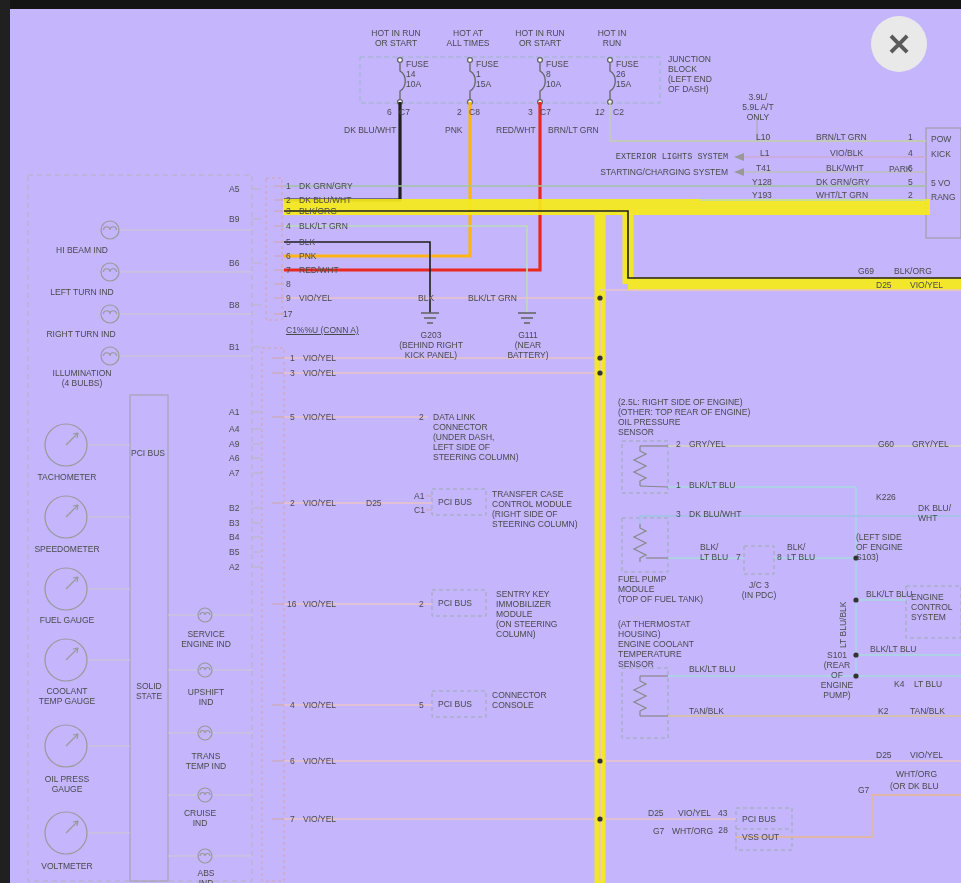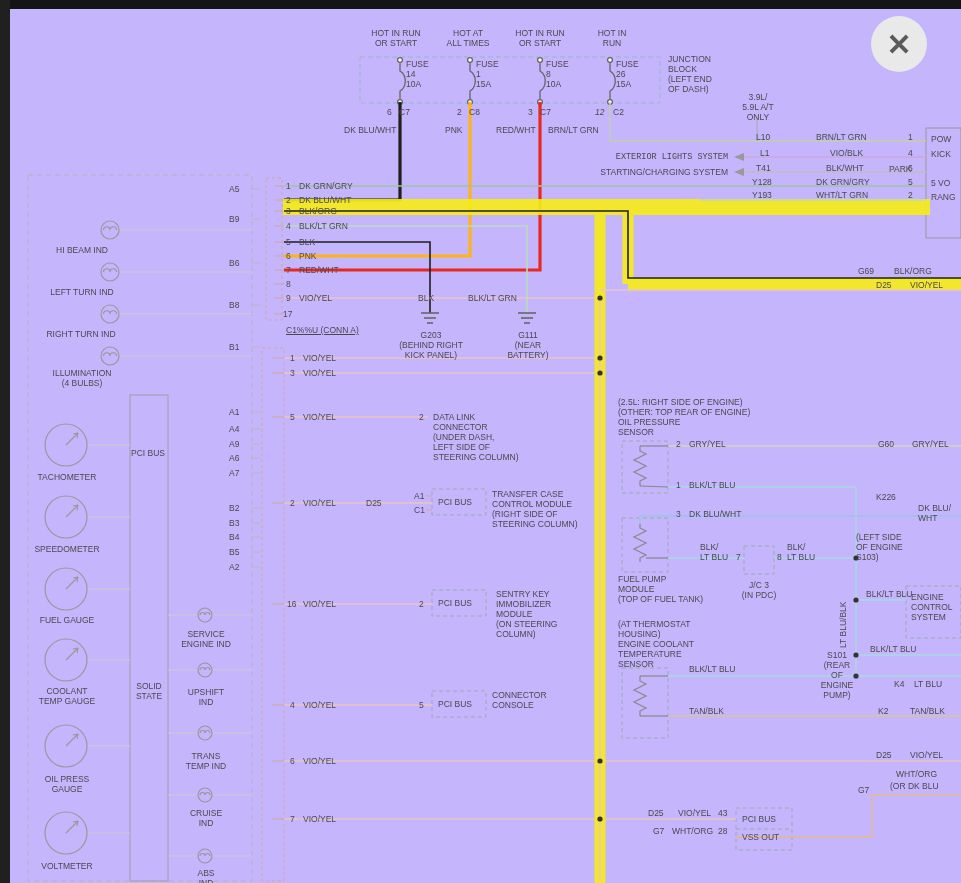--- a/index.html
+++ b/index.html
@@ -347,21 +347,21 @@
 GAUGE</div>
       <div class="lbl center" style="left: 36px; top: 861px; width: 62px;">VOLTMETER</div>
       <div class="lbl center" style="left: 131px; top: 681px; width: 36px;">SOLID
 STATE</div>
       <div class="lbl center" style="left: 178px; top: 629px; width: 56px;">SERVICE
 ENGINE IND</div>
       <div class="lbl center" style="left: 184px; top: 687px; width: 44px;">UPSHIFT
 IND</div>
       <div class="lbl center" style="left: 180px; top: 751px; width: 52px;">TRANS
 TEMP IND</div>
-      <div class="lbl center" style="left: 186px; top: 808px; width: 40px;">CRUISE
+      <div class="lbl center" style="left: 180px; top: 808px; width: 40px;">CRUISE
 IND</div>
       <div class="lbl center" style="left: 192px; top: 868px; width: 28px;">ABS
 IND</div>
       <div class="lbl" style="left: 286px; top: 181px;">1</div>
       <div class="lbl" style="left: 299px; top: 181px;">DK GRN/GRY</div>
       <div class="lbl" style="left: 286px; top: 195px;">2</div>
       <div class="lbl" style="left: 299px; top: 195px;">DK BLU/WHT</div>
       <div class="lbl" style="left: 286px; top: 206px;">3</div>
       <div class="lbl" style="left: 299px; top: 206px;">BLK/ORG</div>
       <div class="lbl" style="left: 286px; top: 221px;">4</div>
@@ -480,21 +480,21 @@
       <div class="lbl" style="left: 876px; top: 750px;">D25</div>
       <div class="lbl" style="left: 910px; top: 750px;">VIO/YEL</div>
       <div class="lbl" style="left: 896px; top: 769px;">WHT/ORG</div>
       <div class="lbl" style="left: 890px; top: 781px;">(OR DK BLU</div>
       <div class="lbl" style="left: 858px; top: 785px;">G7</div>
       <div class="lbl" style="left: 648px; top: 808px;">D25</div>
       <div class="lbl" style="left: 678px; top: 808px;">VIO/YEL</div>
       <div class="lbl" style="left: 718px; top: 808px;">43</div>
       <div class="lbl" style="left: 653px; top: 826px;">G7</div>
       <div class="lbl" style="left: 672px; top: 826px;">WHT/ORG</div>
-      <div class="lbl" style="left: 718px; top: 826px;">28</div>
+      <div class="lbl" style="left: 718px; top: 826px; font-family: Liberation Mono, monospace;">28</div>
       <div class="lbl" style="left: 742px; top: 814px;">PCI BUS</div>
       <div class="lbl" style="left: 742px; top: 832px;">VSS OUT</div>
       <div class="lbl" style="left: 737px; top: 884px;">TRANSMISSION
 CONTROL MODULE
 (RIGHT FRONT OF</div>
     </div>
 
   <div class="topbar"></div>
   <div class="leftbar"></div>
 

